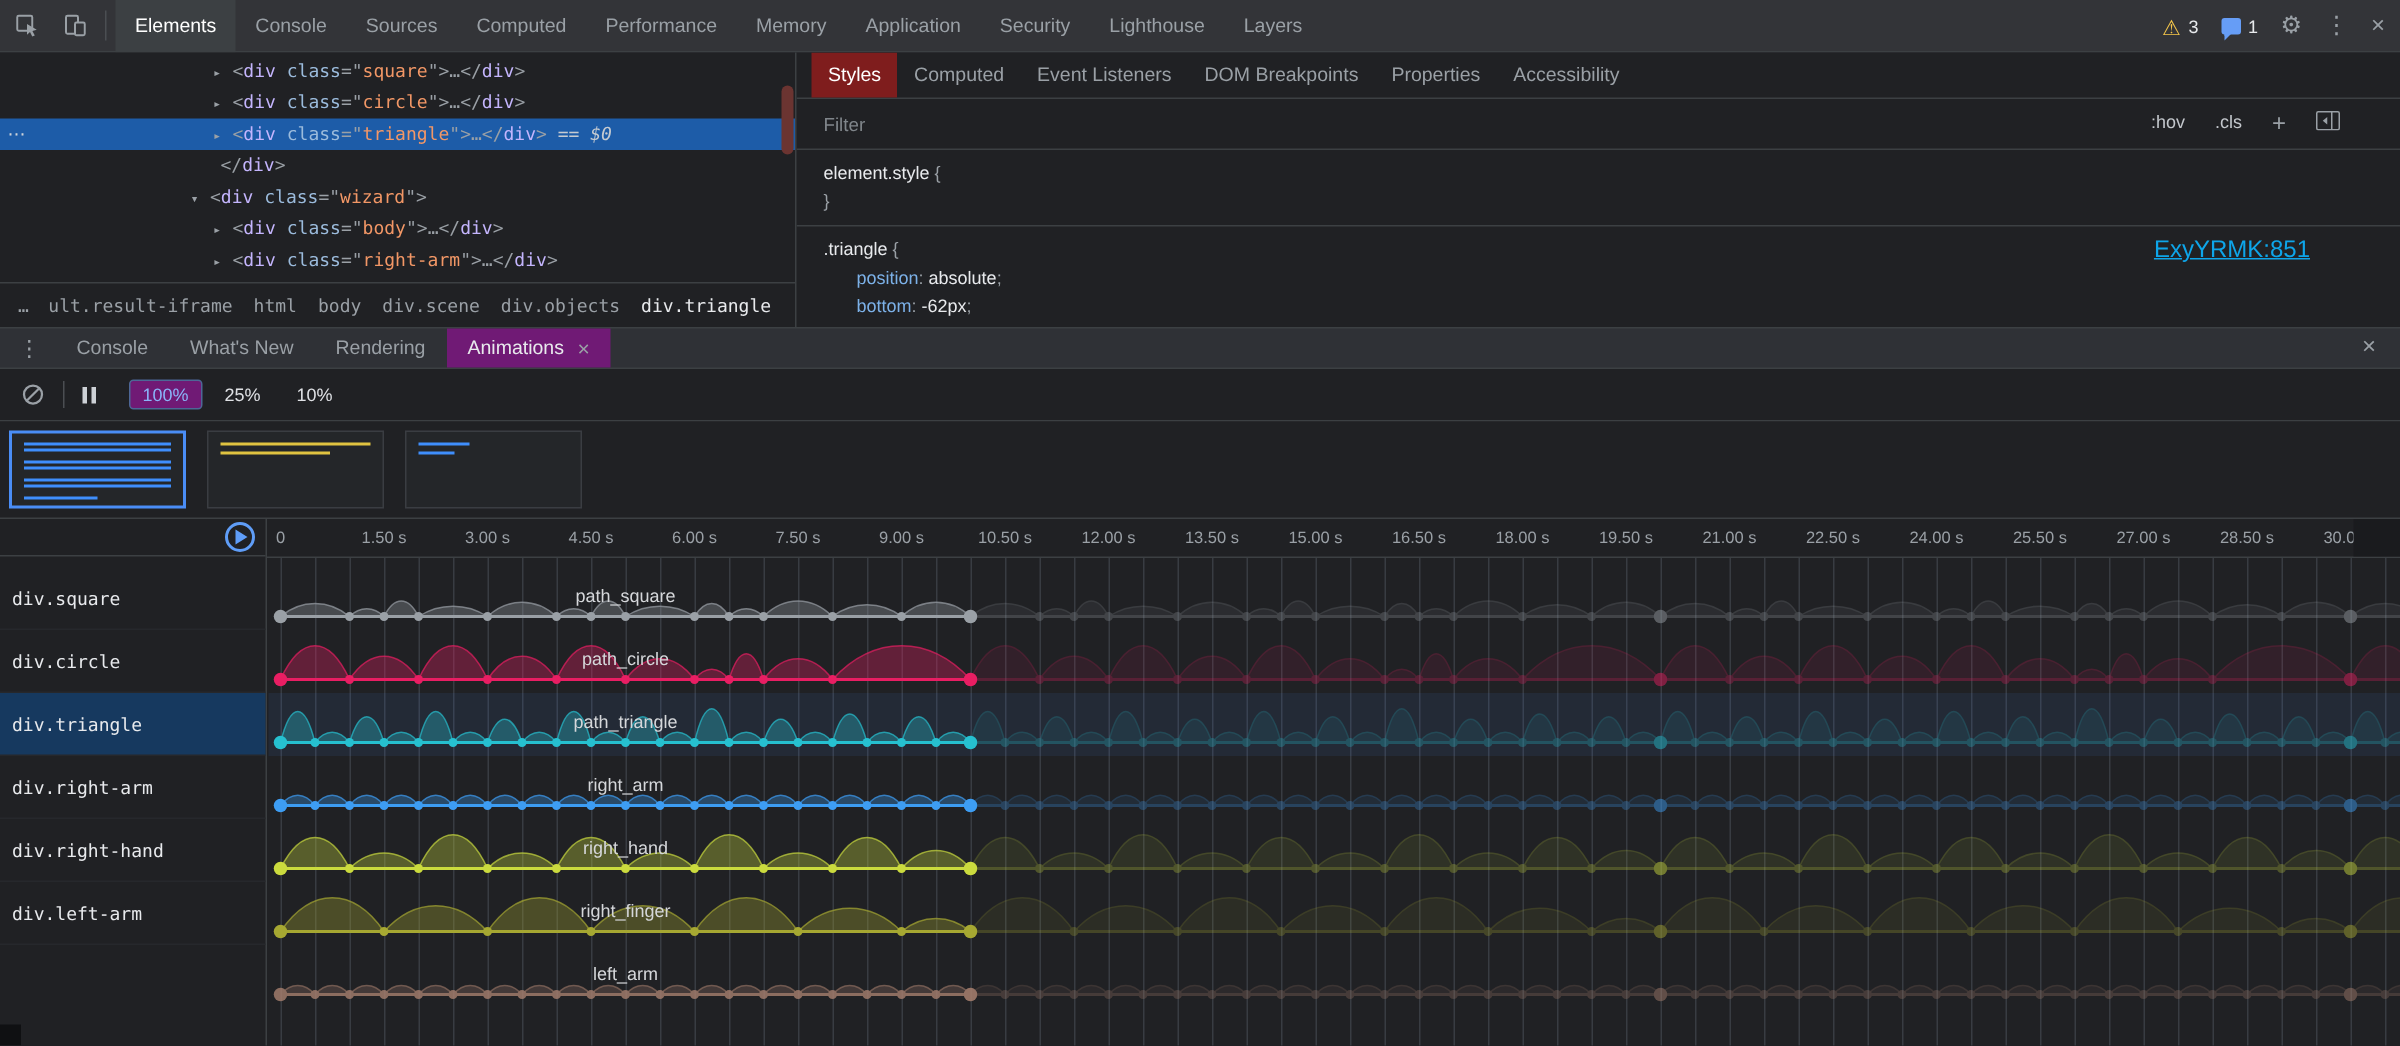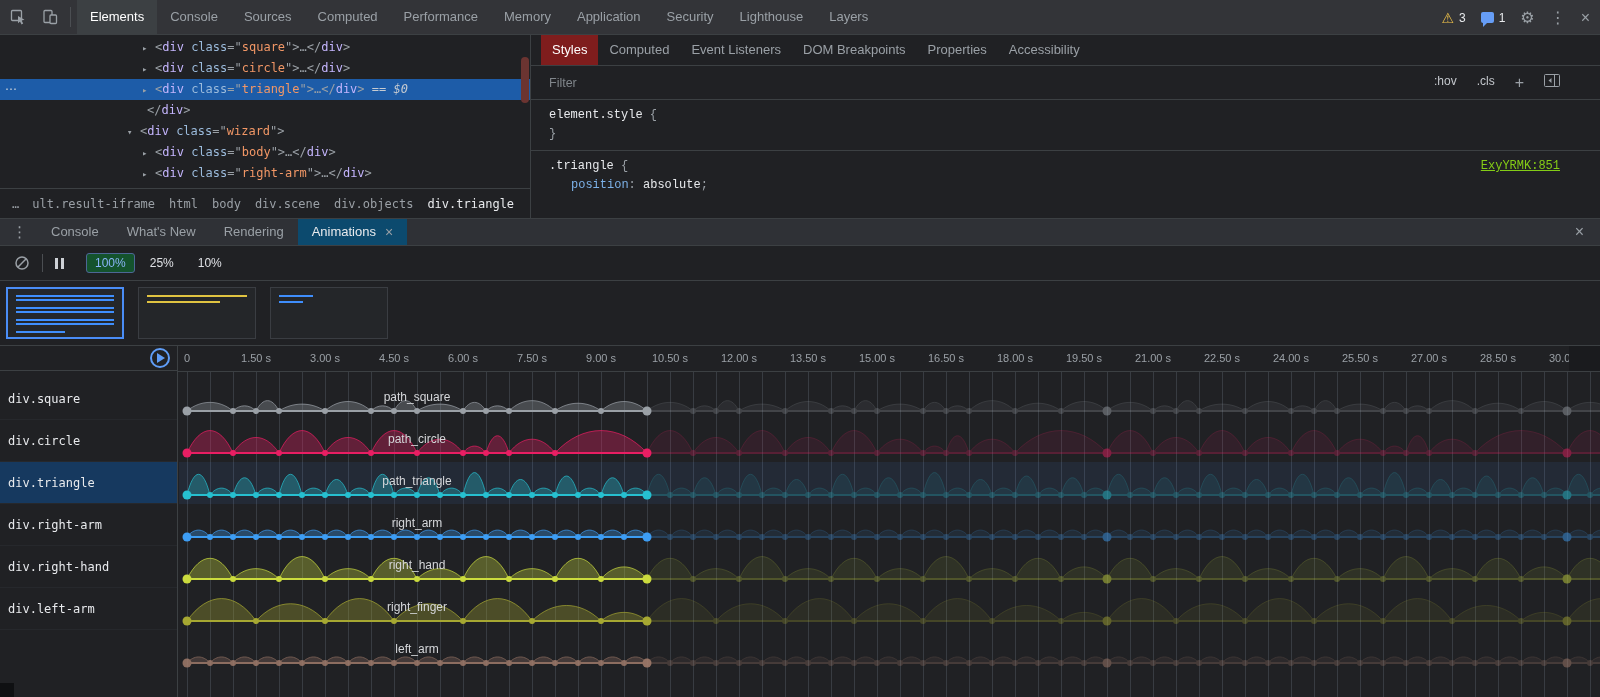--- a/index.html
+++ b/index.html
@@ -38,46 +38,46 @@
   
   #styles{position:absolute;left:530px;top:35px;width:1070px;height:183px;border-left:1px solid #3c4043;background:#202124;overflow:hidden}
   #style-tabs{display:flex;height:31px;border-bottom:1px solid #3c4043;padding-left:10px}
   .s-tab{padding:0 11px;line-height:30px;font-size:13px;color:#9aa0a6;white-space:nowrap}
   .s-tab.selected{color:#ffffff;background:#7f1d1d}
   #filter-row{height:34px;border-bottom:1px solid #3c4043;display:flex;align-items:center;padding:0 40px 0 18px}
   #filter-input{background:transparent;border:none;outline:none;color:#bdc1c6;font-size:12.5px;font-family:"Liberation Sans",sans-serif;width:300px}
   #filter-input::placeholder{color:#80868b}
   .filter-right{margin-left:auto;display:flex;gap:20px;color:#c3c7cc;font-size:12px}
   .plus-glyph{font-size:16px;color:#9aa0a6}
-  #styles-code{padding:6px 0 0 18px;font-family:Liberation Mono, monospace;font-size:12px;line-height:19px;position:relative}
+  #styles-code{padding:6px 0 0 18px;font-family:Liberation Sans, sans-serif;font-size:12px;line-height:19px;position:relative}
   .code-line{white-space:pre}
   .prop-line{padding-left:22px}
   .rule-head{position:relative}
   .css-sel{color:#e8eaed}
   .css-brace{color:#9aa0a6}
   .css-prop{color:#7cb1e8}
   .css-val{color:#e8eaed}
-  .css-link{position:absolute;right:40px;top:0;color:#84cc16;text-decoration:underline;font-size:12px}
+  .css-link{position:absolute;right:60px;top:0;color:#0ea5e9;text-decoration:underline;font-size:16px}
   .rule-sep{height:1px;background:#3c4043;margin:6px 0 6px -18px}
 
   
   #drawer-bar{position:absolute;left:0;top:218px;width:1600px;height:28px;background:#2f3136;border-top:1px solid #3c4043;border-bottom:1px solid #3c4043;display:flex;align-items:center}
   .d-kebab{color:#9aa0a6;font-size:15px;padding:0 10px 0 12px}
   .d-tab{padding:0 14px;height:26px;line-height:26px;font-size:13px;color:#9aa0a6;display:flex;align-items:center;gap:9px;white-space:nowrap}
-  .d-tab.selected{background:#0c4a6e;color:#e8eaed}
+  .d-tab.selected{background:#701a75;color:#e8eaed}
   .d-close{color:#9aa0a6;font-size:14px}
   .d-x{margin-left:auto;padding-right:16px;color:#9aa0a6;font-size:16px}
 
   #anim-toolbar{position:absolute;left:0;top:246px;width:1600px;height:35px;background:#202124;border-bottom:1px solid #3c4043;display:flex;align-items:center}
   .at-icon{margin-left:14px;display:flex;align-items:center}
   .vsep2{width:1px;height:18px;background:#4b4e52;margin:0 12px}
   .pause-bars{display:flex;gap:3px;margin-right:16px}
   .pause-bars div{width:3px;height:11px;background:#cdd1d6}
   .rate{padding:2px 8px;font-size:12px;color:#dfe1e5;margin-left:6px;border:1px solid transparent;border-radius:3px}
-  .rate.selected{color:#8ab4f8;background:#14532d;border-color:#4d6796}
+  .rate.selected{color:#8ab4f8;background:#701a75;border-color:#4d6796}
 
   #previews{position:absolute;left:0;top:281px;width:1600px;height:64px;background:#202124;display:flex;gap:14px;padding:6px 0 0 6px}
   .thumb{width:118px;height:52px;background:#242629;border:1px solid #3a3d42;position:relative}
   .thumb.selected{border:2px solid #4a8df6}
   .pbar{position:absolute;height:2px}
   .blue{background:#3f8efc}.yellow{background:#e0c341}
 
   
   #timeline-wrap{position:absolute;left:0;top:345px;width:1600px;height:352px;border-top:1px solid #3c4043;background:#202124}
   #tl{position:absolute;left:0;top:0;z-index:1;display:block}
@@ -174,20 +174,21 @@
           </svg>
       </span>
     </span>
   </div>
   <div id="styles-code">
       <div class="code-line rule-head"><span class="css-sel">element.style</span><span class="css-brace"> {</span></div>
       <div class="code-line"><span class="css-brace">}</span></div>
       <div class="rule-sep"></div>
       <div class="code-line rule-head"><span class="css-sel">.triangle</span><span class="css-brace"> {</span><span class="css-link">ExyYRMK:851</span></div>
       <div class="code-line prop-line"><span class="css-prop">position</span><span class="css-brace">: </span><span class="css-val">absolute</span><span class="css-brace">;</span></div>
+      <div class="code-line prop-line"><span class="css-prop">bottom</span><span class="css-brace">: </span><span class="css-val">-62px</span><span class="css-brace">;</span></div>
     </div>
 </div>
 
 <div id="drawer-bar">
   <span class="d-kebab">⋮</span>
   <div id="drawer-tabs" style="display:flex;height:26px">
       <div class="d-tab">
         <span>Console</span>
       </div>
       <div class="d-tab">

